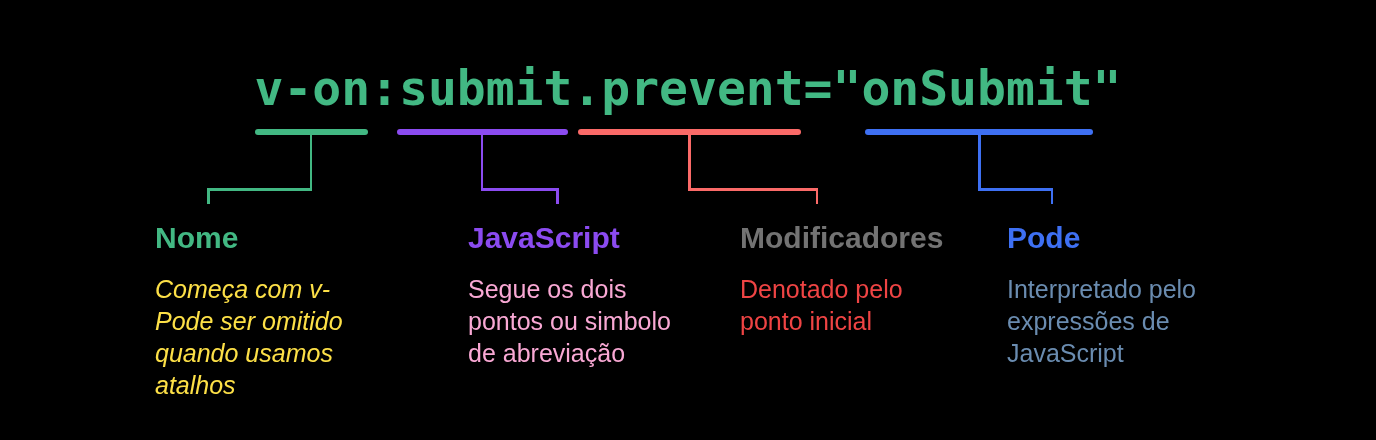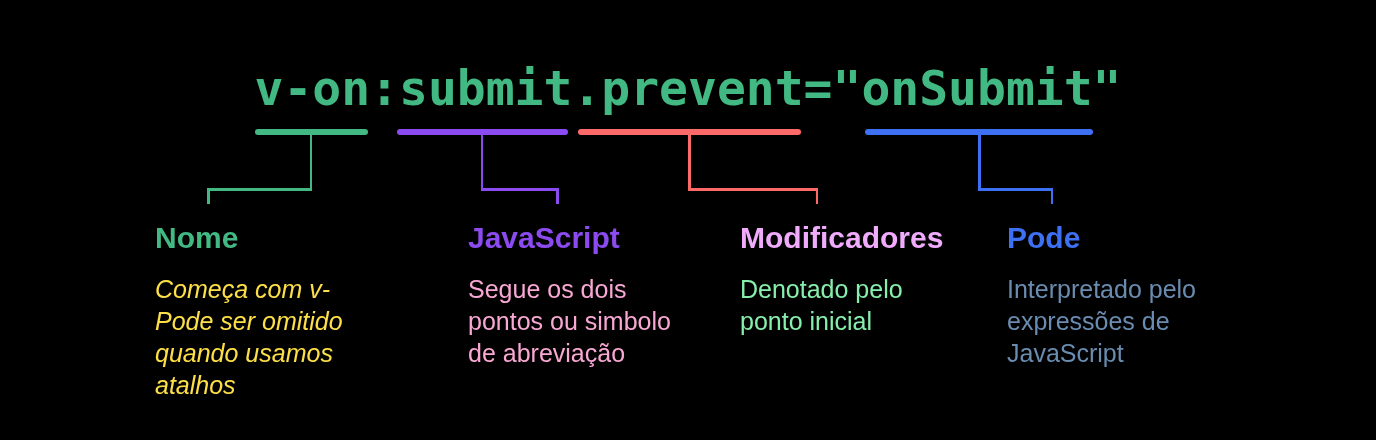--- a/index.html
+++ b/index.html
@@ -101,22 +101,22 @@
     <div class="seg-desc" style="color: #f9a8d4;">Segue os dois
 pontos ou simbolo
 de abreviação</div>
   </div>
 
   <div class="seg-modifiers">
     <div class="underline" style="background: rgb(251, 106, 104);"></div>
     <div class="stem" style="background: rgb(251, 106, 104);"></div>
     <div class="arm" style="background: rgb(251, 106, 104);"></div>
     <div class="tail" style="background: rgb(251, 106, 104);"></div>
-    <div class="seg-label" style="color: #f0abfc;">Modificadores</div>
-    <div class="seg-desc" style="color: #86efac;">Denotado pelo
+    <div class="seg-label" style="color: #737373;">Modificadores</div>
+    <div class="seg-desc" style="color: #ef4444;">Denotado pelo
 ponto inicial</div>
   </div>
 
   <div class="seg-value">
     <div class="underline" style="background: rgb(62, 112, 243);"></div>
     <div class="stem" style="background: rgb(62, 112, 243);"></div>
     <div class="arm" style="background: rgb(62, 112, 243);"></div>
     <div class="tail" style="background: rgb(62, 112, 243);"></div>
     <div class="seg-label" style="color: rgb(62, 112, 243);">Pode</div>
     <div class="seg-desc" style="color: rgb(106, 140, 176);">Interpretado pelo

